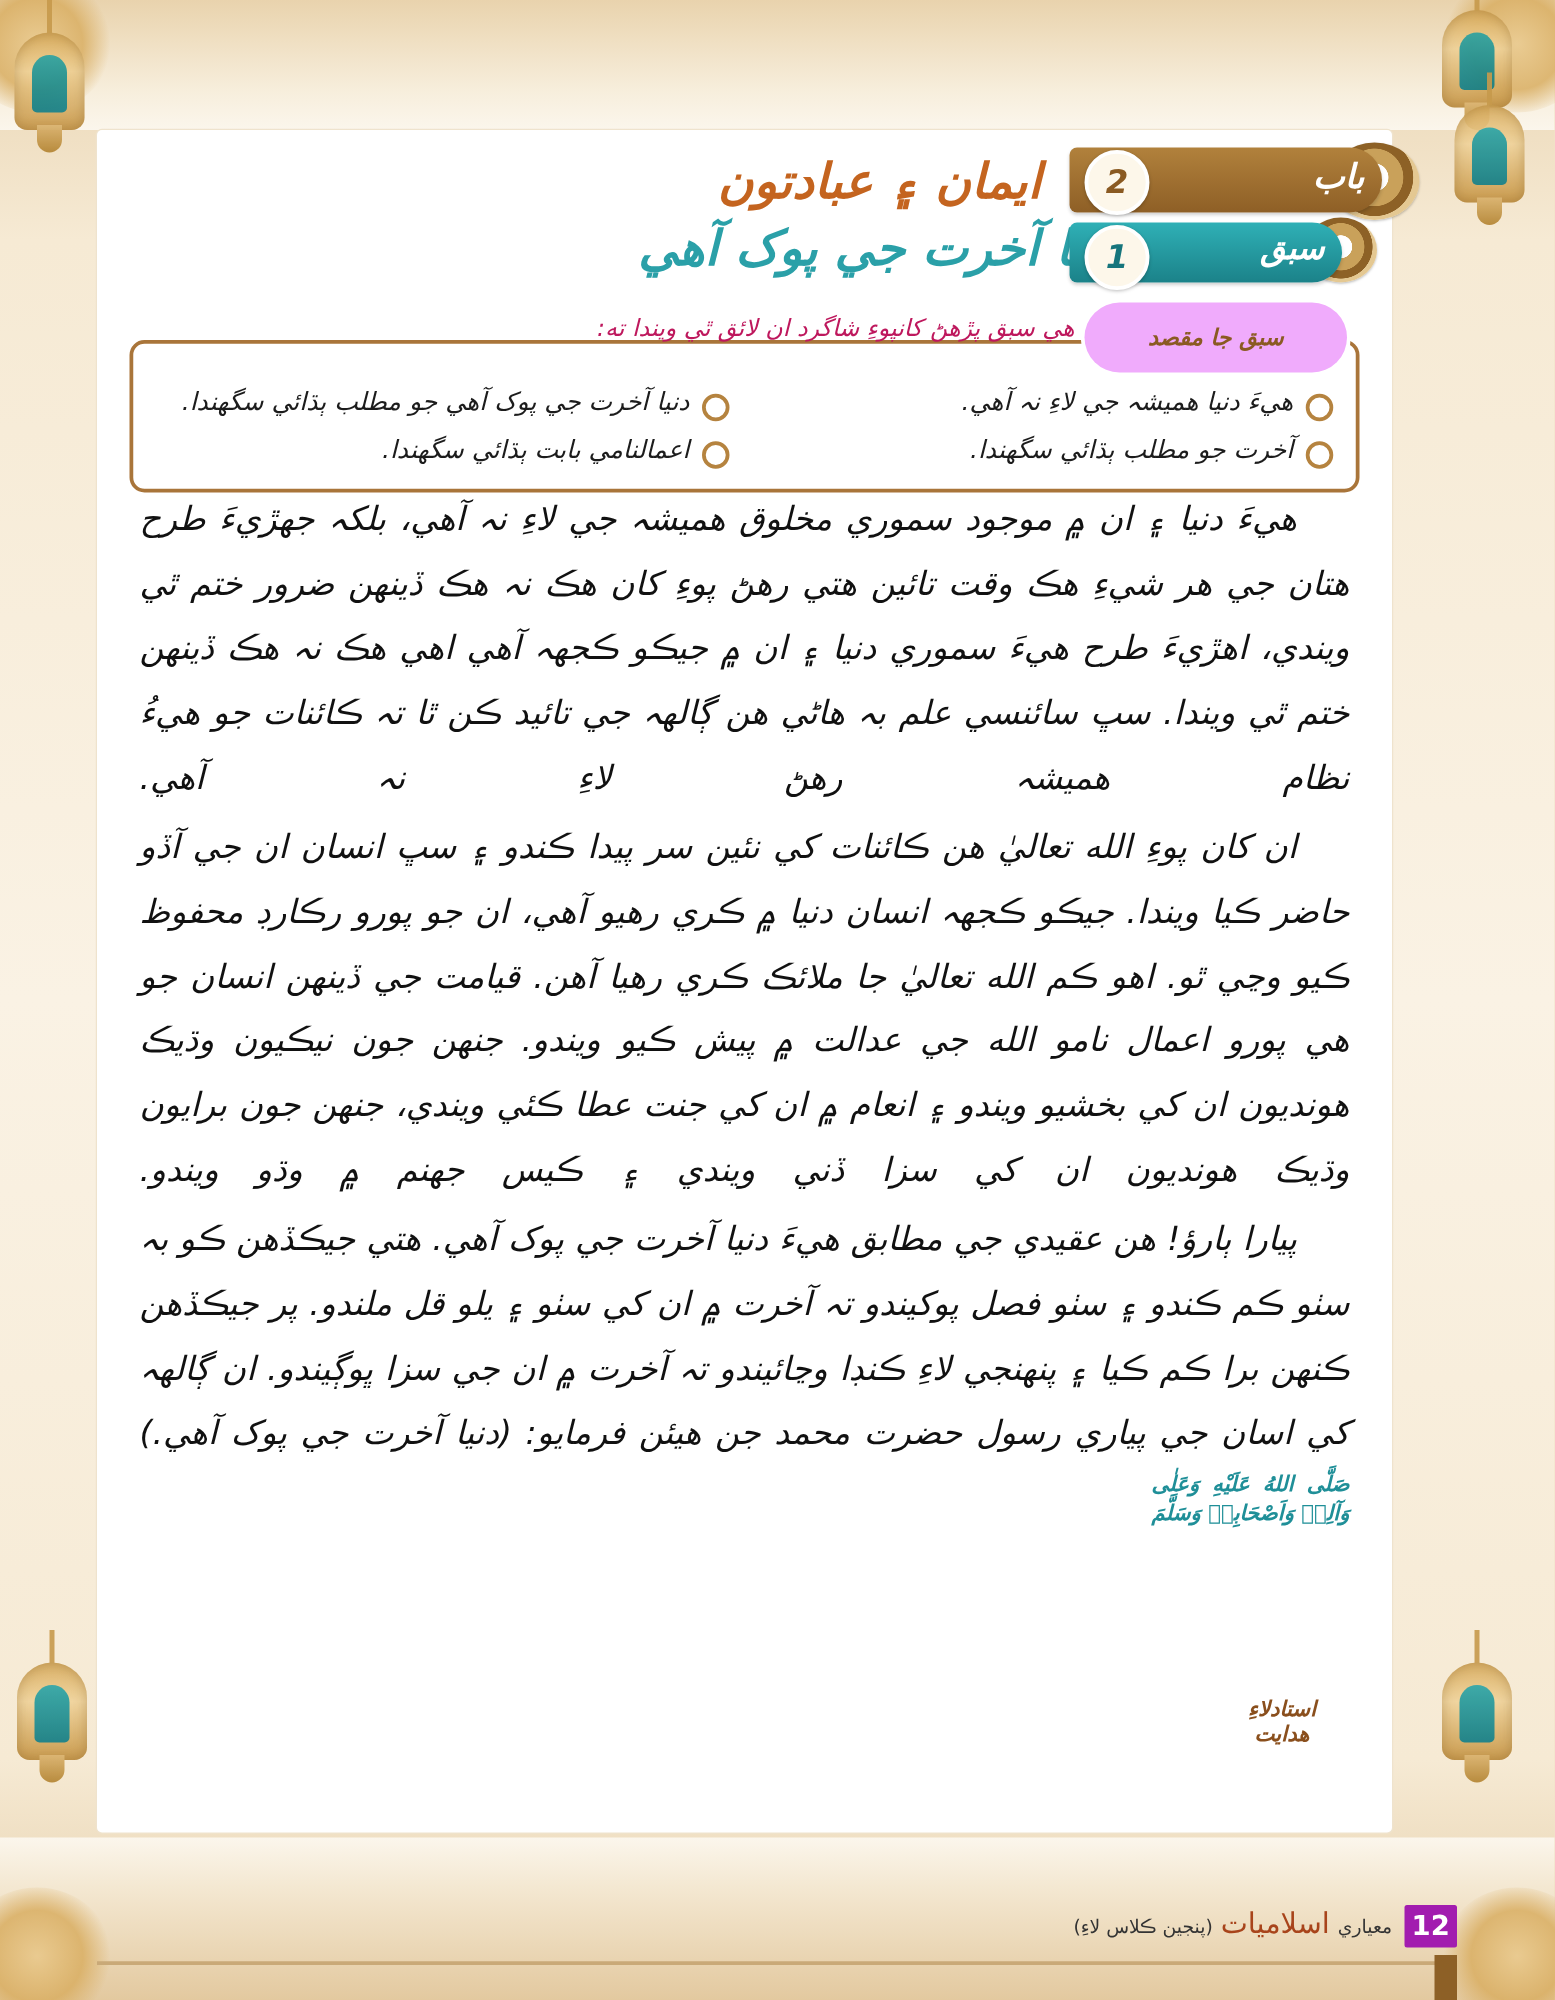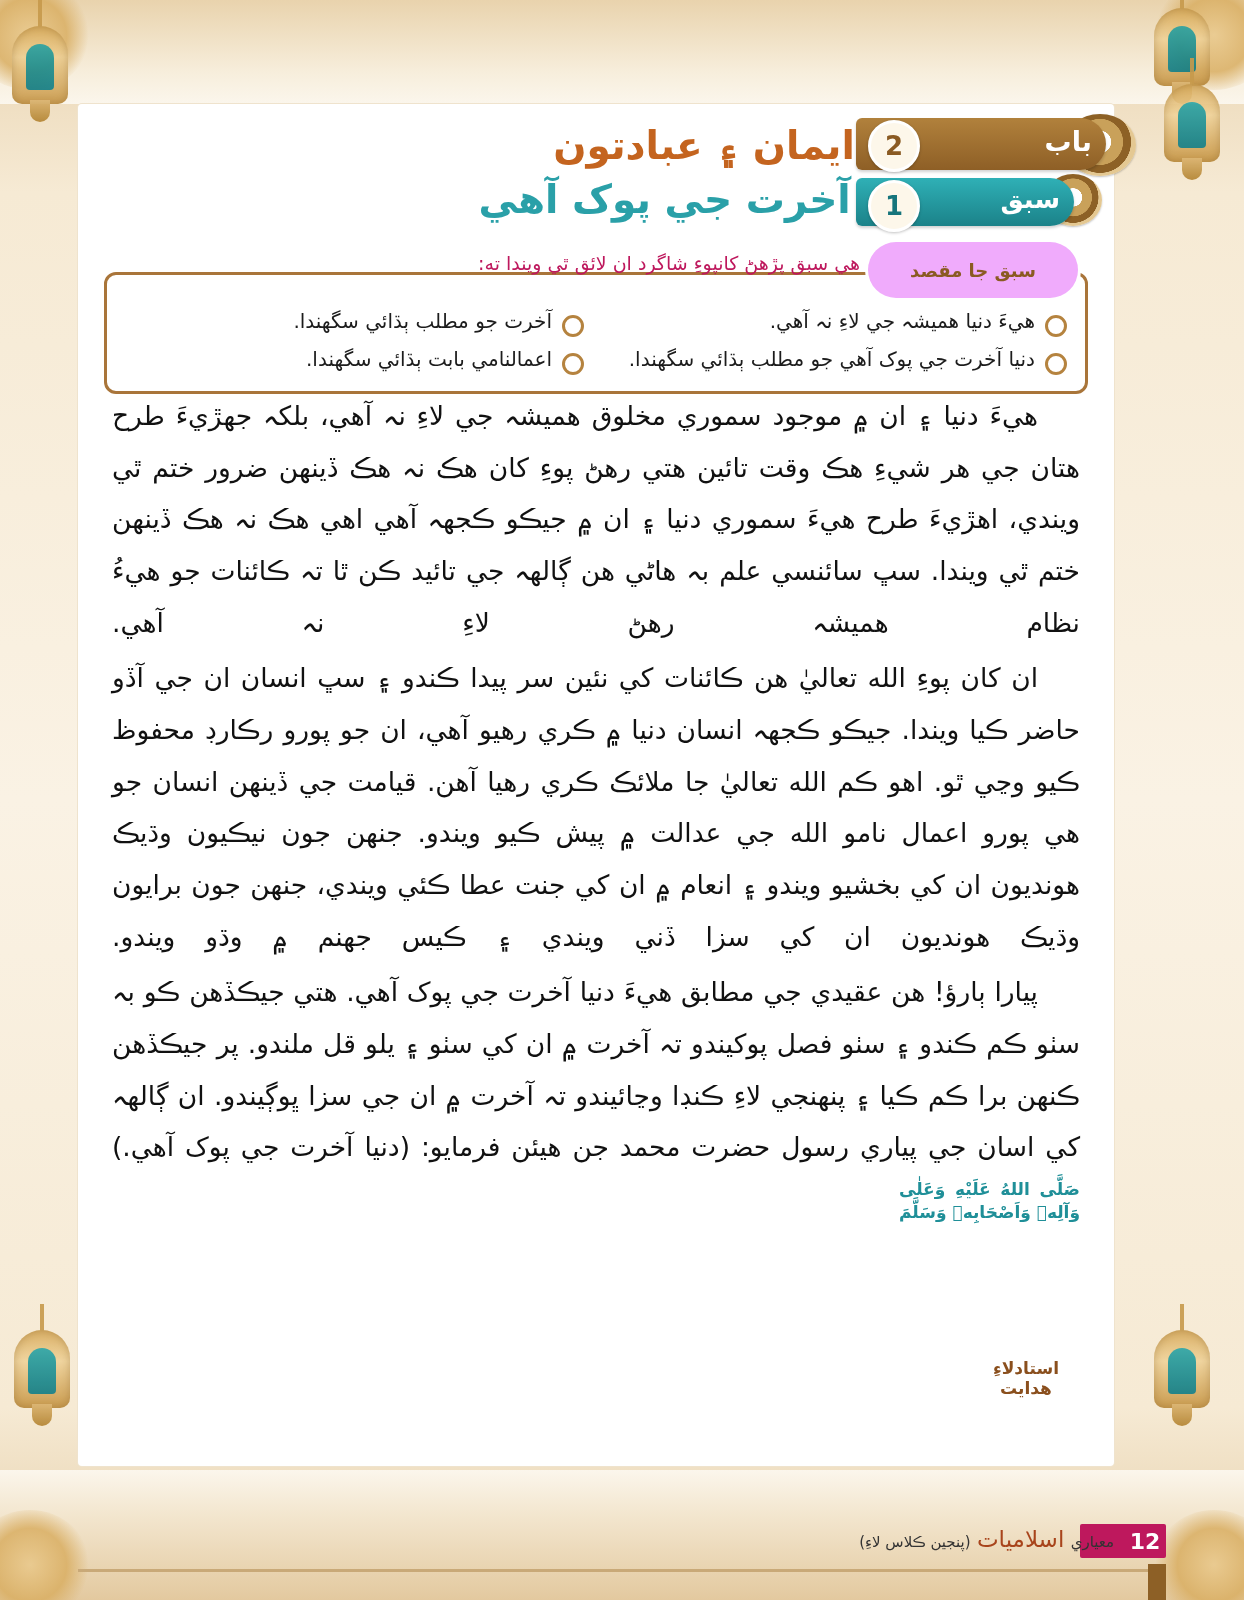--- a/index.html
+++ b/index.html
@@ -52,20 +52,21 @@
     background:radial-gradient(circle at 50% 50%,#e9c88a 0%,#d9ae62 45%,rgba(222,190,140,0) 72%);
     opacity:.85;border-radius:50%;
   }
 
   
   .sheet{
     position:absolute;left:78px;top:104px;width:1036px;height:1362px;
     background:#ffffff;
     border-radius:4px;
     box-shadow:0 0 0 1px #efe3cd;
+    font-style:italic;
   }
 
   
   .header{
     position:relative;height:150px;
   }
   .title-block{
     position:absolute;right:150px;top:18px;width:520px;text-align:center;
     direction:rtl;
   }
@@ -169,22 +170,22 @@
     position:absolute;right:120px;left:20px;top:18px;
     font-size:18px;color:#222;direction:rtl;text-align:right;
   }
 
   
   .footer{
     position:absolute;left:78px;right:78px;bottom:36px;height:40px;direction:rtl;
   }
   .page-num{
     position:absolute;right:0;top:0;width:42px;height:34px;
-    background:#be185d;color:#fff;font-size:22px;font-weight:bold;
-    display:flex;align-items:center;justify-content:center;border-radius:2px;padding-left:44px;
+    background:#a21caf;color:#fff;font-size:22px;font-weight:bold;
+    display:flex;align-items:center;justify-content:center;border-radius:2px;
   }
   .footer-title{
     position:absolute;right:52px;top:2px;font-size:20px;color:#111;direction:rtl;
   }
   .footer-title .big{color:#a8441b;font-weight:normal;font-size:23px;}
   .footer-title .small{font-size:15px;color:#333;}
   .footer-rule{
     position:absolute;left:0;right:0;bottom:-8px;height:3px;background:#c9a978;
   }
   .side-tab{
@@ -259,25 +260,25 @@
 
   <div class="obj-wrap">
     <div class="obj-box">
       <div class="obj-grid">
         <div class="obj-item">
           <span class="bullet"></span>
           <span>هيءَ دنيا هميشہ جي لاءِ نہ آهي.</span>
         </div>
         <div class="obj-item">
           <span class="bullet"></span>
-          <span>آخرت جو مطلب ٻڌائي سگهندا.</span>
+          <span>دنيا آخرت جي پوک آهي جو مطلب ٻڌائي سگهندا.</span>
         </div>
         <div class="obj-item">
           <span class="bullet"></span>
-          <span>دنيا آخرت جي پوک آهي جو مطلب ٻڌائي سگهندا.</span>
+          <span>آخرت جو مطلب ٻڌائي سگهندا.</span>
         </div>
         <div class="obj-item">
           <span class="bullet"></span>
           <span>اعمالنامي بابت ٻڌائي سگهندا.</span>
         </div>
       </div>
     </div>
     <div class="obj-cloud">
       <span class="t">سبق جا مقصد</span>
     </div>

